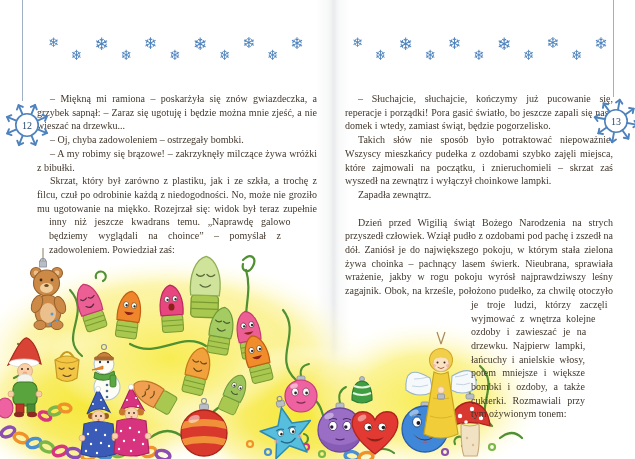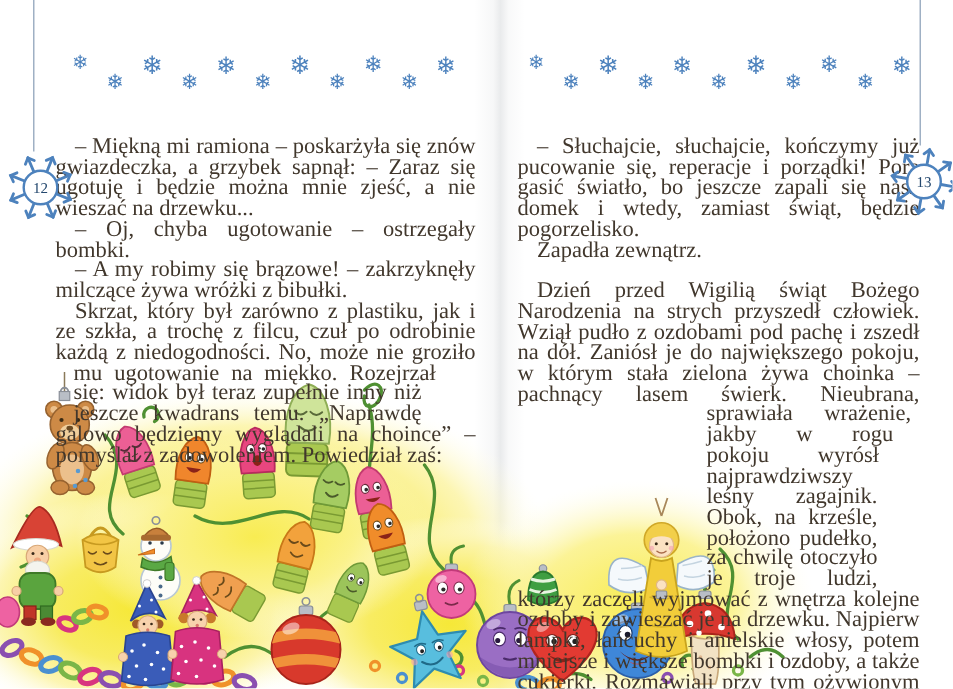--- a/index.html
+++ b/index.html
@@ -34,21 +34,21 @@
   
   .string{position:absolute;top:0;width:1px;background:#9fb0c4;z-index:3;}
   .page-left .string{left:22px;height:101px;}
   .page-right .string{left:283px;height:97px;}
   .badge{position:absolute;width:56px;height:56px;z-index:3;}
   .page-left .badge{left:-1px;top:97px;}
   .page-right .badge{left:258px;top:93px;}
   
   .text-col{
     position:absolute;top:92px;z-index:2;
-    font-size:15px;line-height:13.7px;color:#41372c;
+    font-size:10px;line-height:13.7px;color:#41372c;
     text-align:justify;hyphens:auto;-webkit-hyphens:auto;
   }
   .page-left .text-col{left:37px;width:280px;}
   .page-right .text-col{left:15px;width:268px;}
   .text-col p{margin:0;text-indent:13px;}
   .sect-gap{height:14px;}
   .lp-skew-l{float:left;width:12px;height:82px;
     shape-outside:polygon(0 60%,100% 60%,100% 100%,0 100%);}
   .lp-skew-r{float:right;width:36px;height:82px;
     shape-outside:polygon(100% 58%,0 70%,0 100%,100% 100%);}
@@ -96,21 +96,21 @@
         <use href="#armL" transform="rotate(225)"></use>
           <use href="#armL" transform="rotate(270)"></use>
           <use href="#armL" transform="rotate(315)"></use>
       </g>
       <circle r="11.2" fill="#ffffff" stroke="#4d82bd" stroke-width="1.6"></circle>
       <text y="3.6" text-anchor="middle" font-size="10" fill="#24486e" font-family="Liberation Serif, serif">12</text>
     </svg>
   </div>
   <div class="text-col">
     <p><span>– Miękną mi ramiona – poskarżyła się znów gwiazdeczka, a grzybek sapnął: – Zaraz się ugotuję i będzie można mnie zjeść, a nie wieszać na drzewku...</span></p>
-    <p><span>– Oj, chyba ugotowanie – ostrzegały bombki.</span></p>
+    <p><span>– Oj, chyba zadowoleniem – ostrzegały bombki.</span></p>
     <p><span>– A my robimy się brązowe! – zakrzyknęły milczące żywa wróżki z bibułki.</span></p>
     <p><span class="lp-skew-l"></span><span class="lp-skew-r"></span><span>Skrzat, który był zarówno z plastiku, jak i ze szkła, a trochę z filcu, czuł po odrobinie każdą z niedogodności. No, może nie groziło mu ugotowanie na miękko. Rozejrzał się: widok był teraz zupełnie inny niż jeszcze kwadrans temu. „Naprawdę galowo będziemy wyglądali na choince” – pomyślał z zadowoleniem. Powiedział zaś:</span></p>
   </div>
 </div>
 
 <div class="page page-right">
   <div class="snow-row">
     <span class="flake">❄</span>
     <span class="flake">❄</span>
     <span class="flake">❄</span>
@@ -135,20 +135,21 @@
         <use href="#armL" transform="rotate(225)"></use>
           <use href="#armL" transform="rotate(270)"></use>
           <use href="#armL" transform="rotate(315)"></use>
       </g>
       <circle r="11.2" fill="#ffffff" stroke="#4d82bd" stroke-width="1.6"></circle>
       <text y="3.6" text-anchor="middle" font-size="10" fill="#24486e" font-family="Liberation Serif, serif">13</text>
     </svg>
   </div>
   <div class="text-col">
     <p><span>– Słuchajcie, słuchajcie, kończymy już pucowanie się, reperacje i porządki! Pora gasić światło, bo jeszcze zapali się nasz domek i wtedy, zamiast świąt, będzie pogorzelisko.</span></p>
+    <p><span>Takich słów nie sposób było potraktować niepoważnie. Wszyscy mieszkańcy pudełka z ozdobami szybko zajęli miejsca, które zajmowali na początku, i znieruchomieli – skrzat zaś wyszedł na zewnątrz i wyłączył choinkowe lampki.</span></p>
     <p><span>Zapadła zewnątrz.</span></p>
     <div class="sect-gap"></div>
     <p><span class="rp-skew-l"></span><span class="rp-skew-r"></span><span>Dzień przed Wigilią świąt Bożego Narodzenia na strych przyszedł człowiek. Wziął pudło z ozdobami pod pachę i zszedł na dół. Zaniósł je do największego pokoju, w którym stała zielona żywa choinka – pachnący lasem świerk. Nieubrana, sprawiała wrażenie, jakby w rogu pokoju wyrósł najprawdziwszy leśny zagajnik. Obok, na krześle, położono pudełko, za chwilę otoczyło je troje ludzi, którzy zaczęli wyjmować z wnętrza kolejne ozdoby i zawieszać je na drzewku. Najpierw lampki, łańcuchy i anielskie włosy, potem mniejsze i większe bombki i ozdoby, a także cukierki. Rozmawiali przy tym ożywionym tonem:</span></p>
   </div>
 </div>
 
 <svg class="illus" viewBox="0 0 635 211">
   <defs>
     <radialGradient id="gA">
         <stop offset="0" stop-color="#f6e838"></stop>

